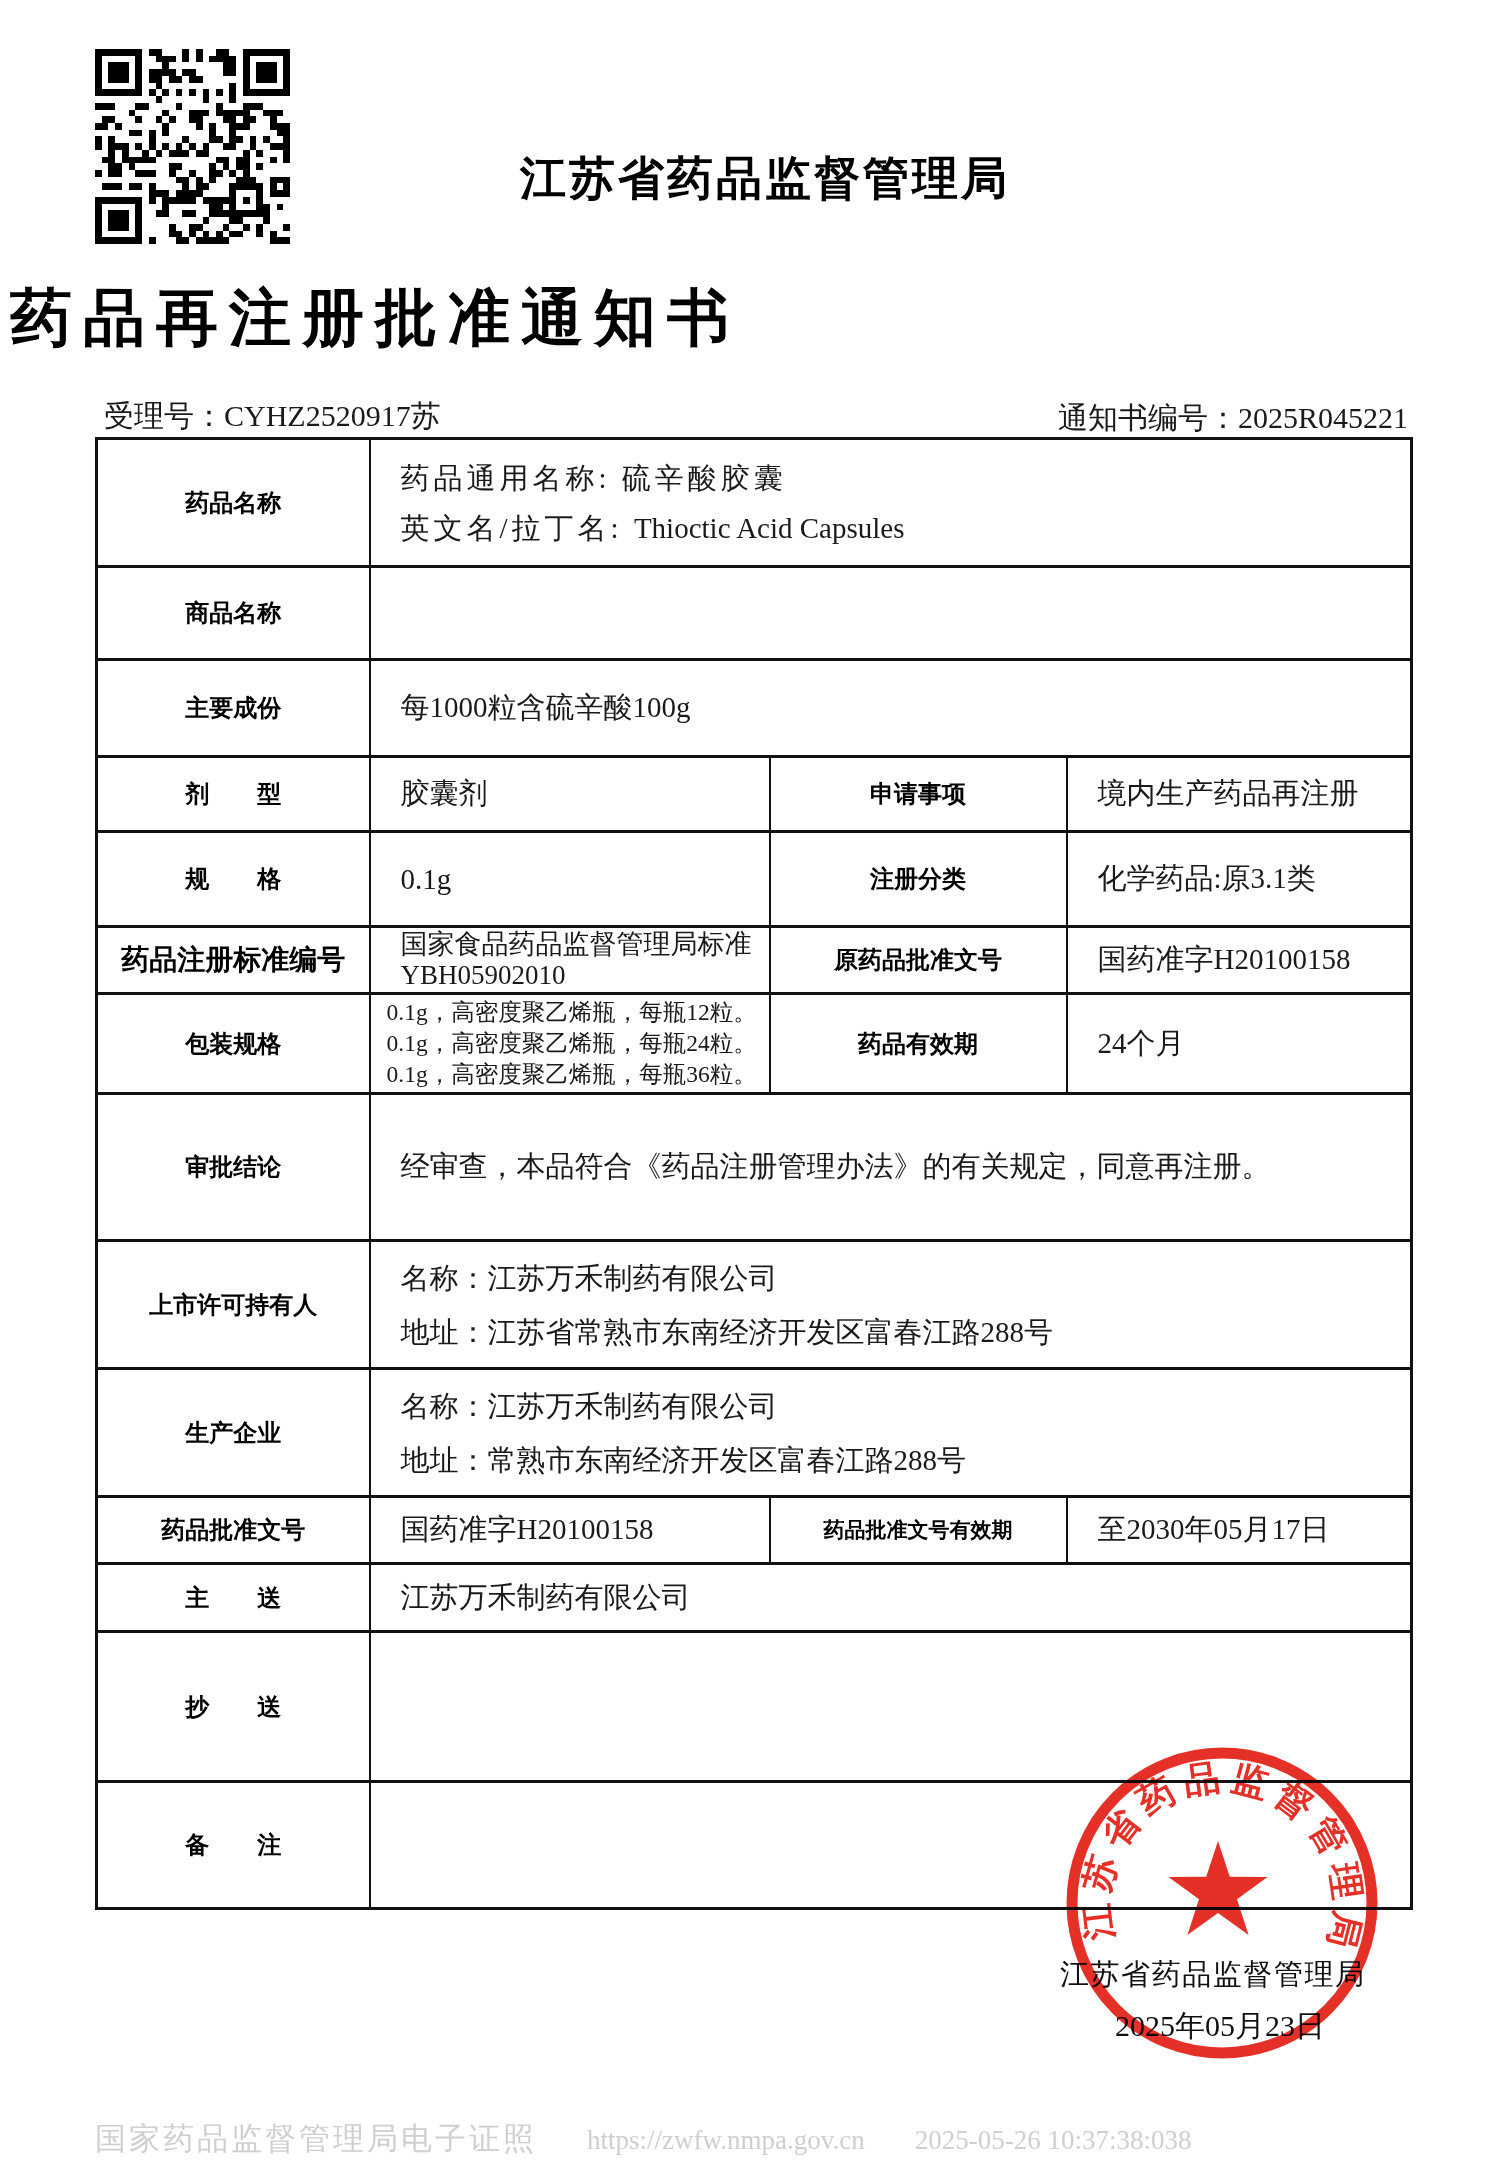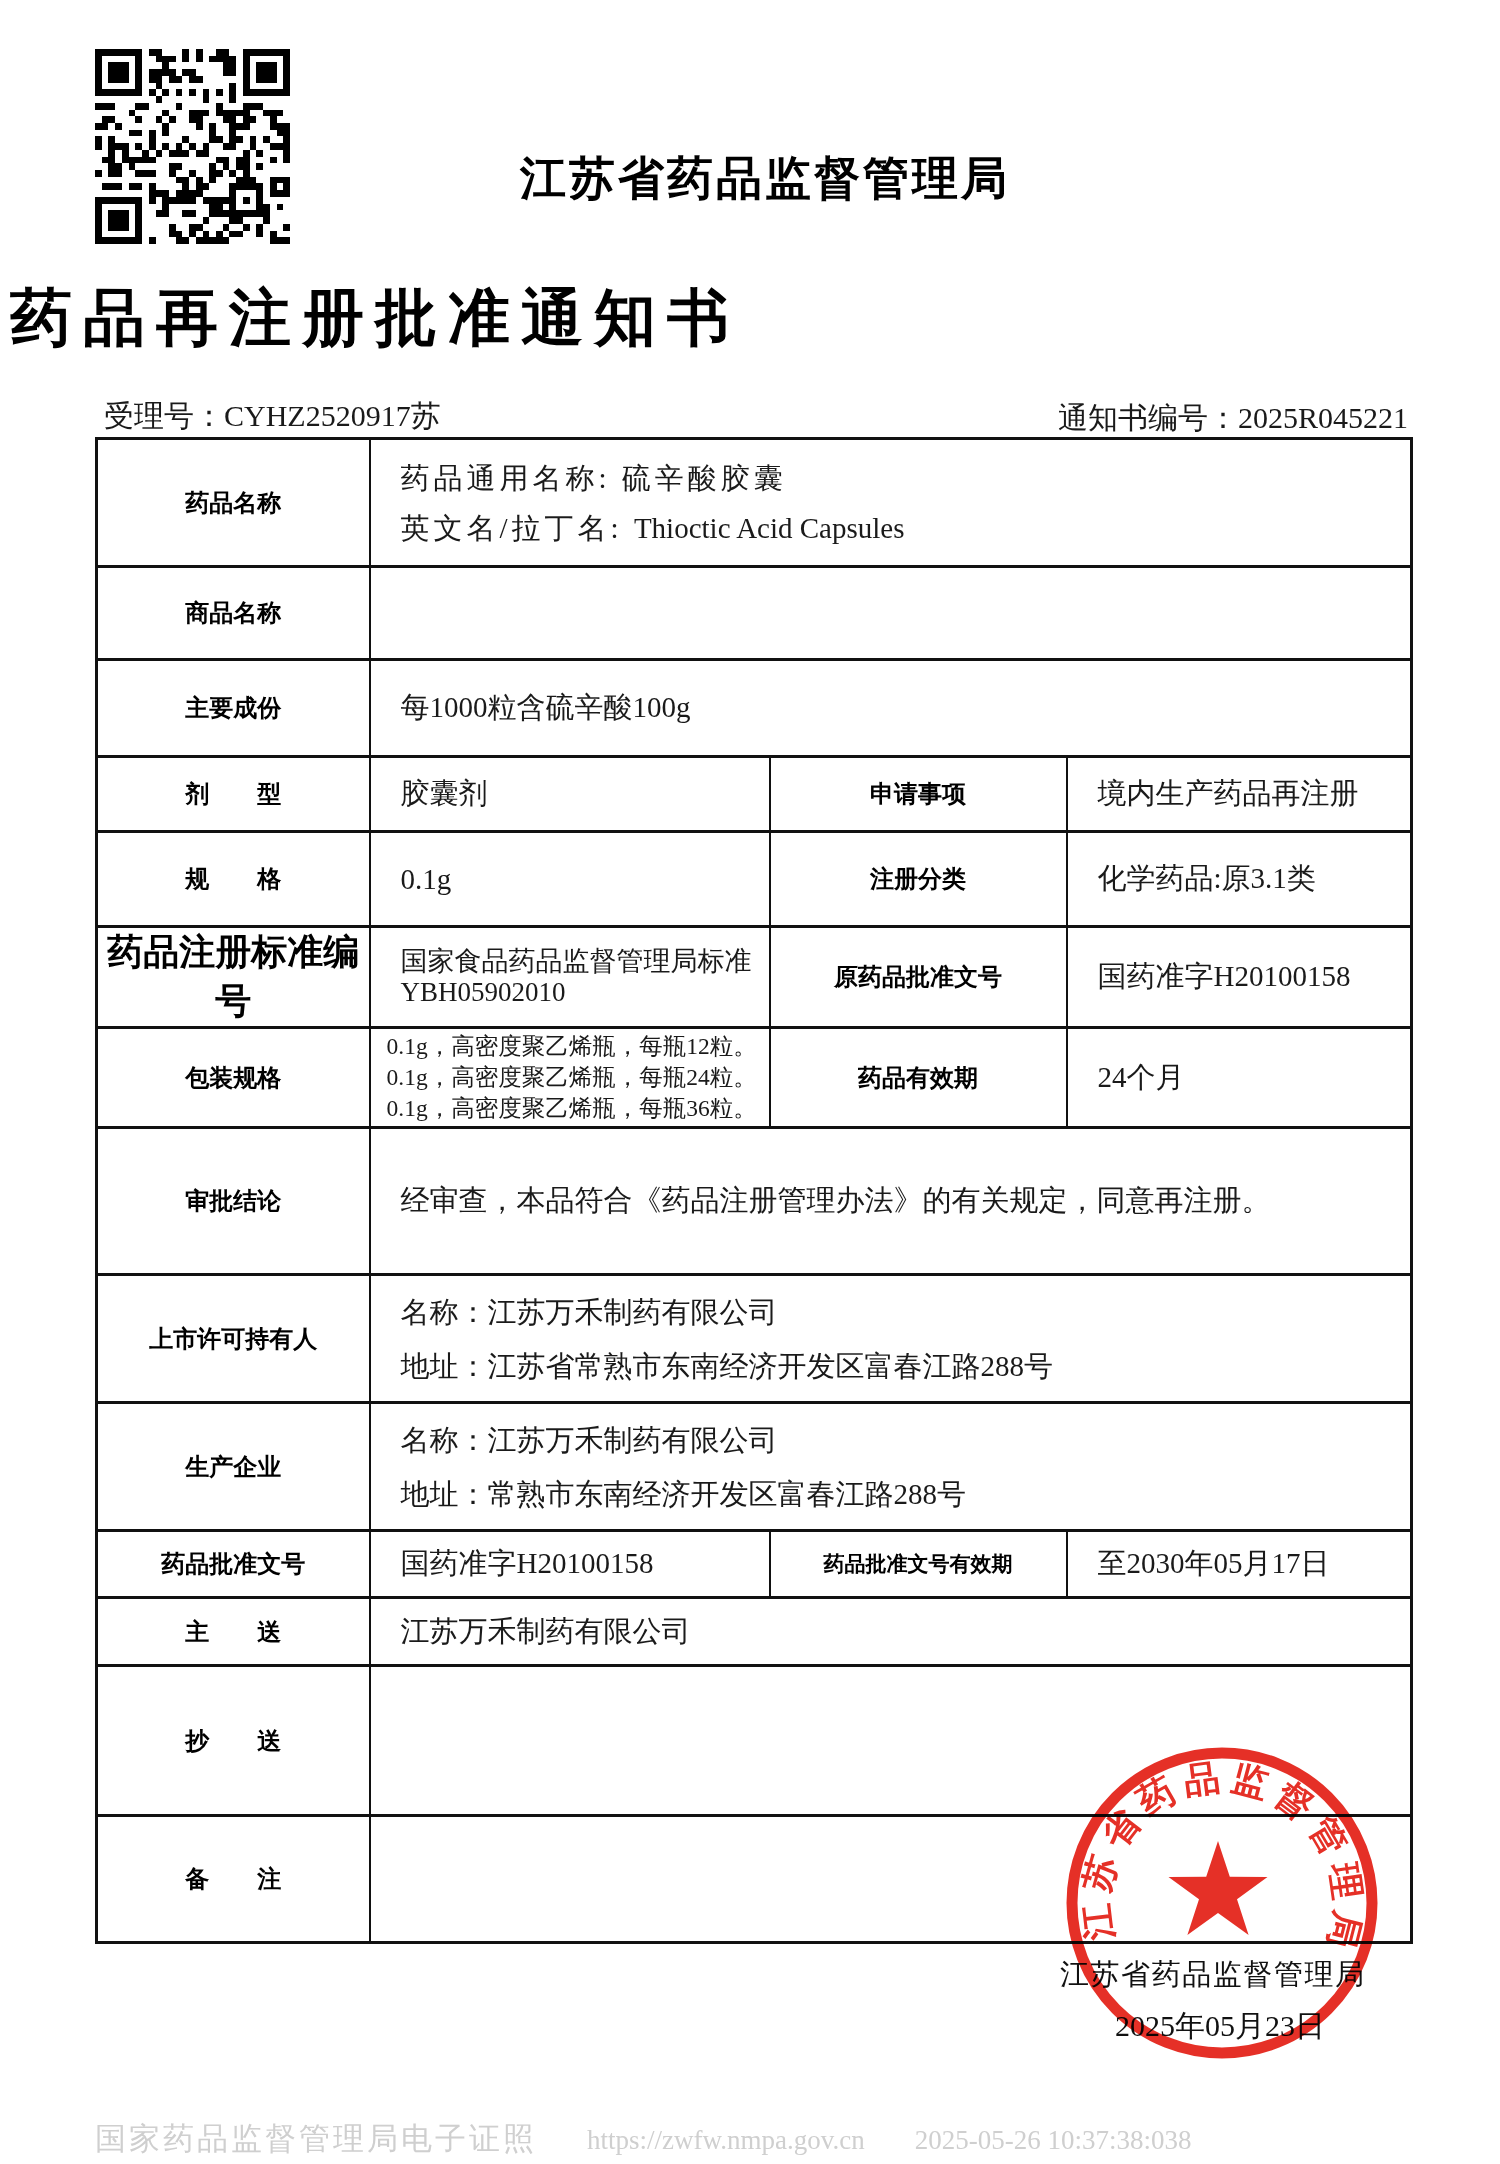--- a/index.html
+++ b/index.html
@@ -498,21 +498,21 @@
   </tr>
 
   <tr class="r5">
     <td class="lbl">规　　格</td>
     <td class="val">0.1g</td>
     <td class="lbl">注册分类</td>
     <td class="val">化学药品:原3.1类</td>
   </tr>
 
   <tr class="r6">
-    <td class="lbl" style="font-size:36px;">药品注册标准编号</td>
+    <td class="lbl" style="font-size:28px;">药品注册标准编号</td>
     <td class="val">
       <div class="line-sm">国家食品药品监督管理局标准</div>
       <div class="line-sm">YBH05902010</div>
     </td>
     <td class="lbl">原药品批准文号</td>
     <td class="val">国药准字H20100158</td>
   </tr>
 
   <tr class="r7">
     <td class="lbl">包装规格</td>

